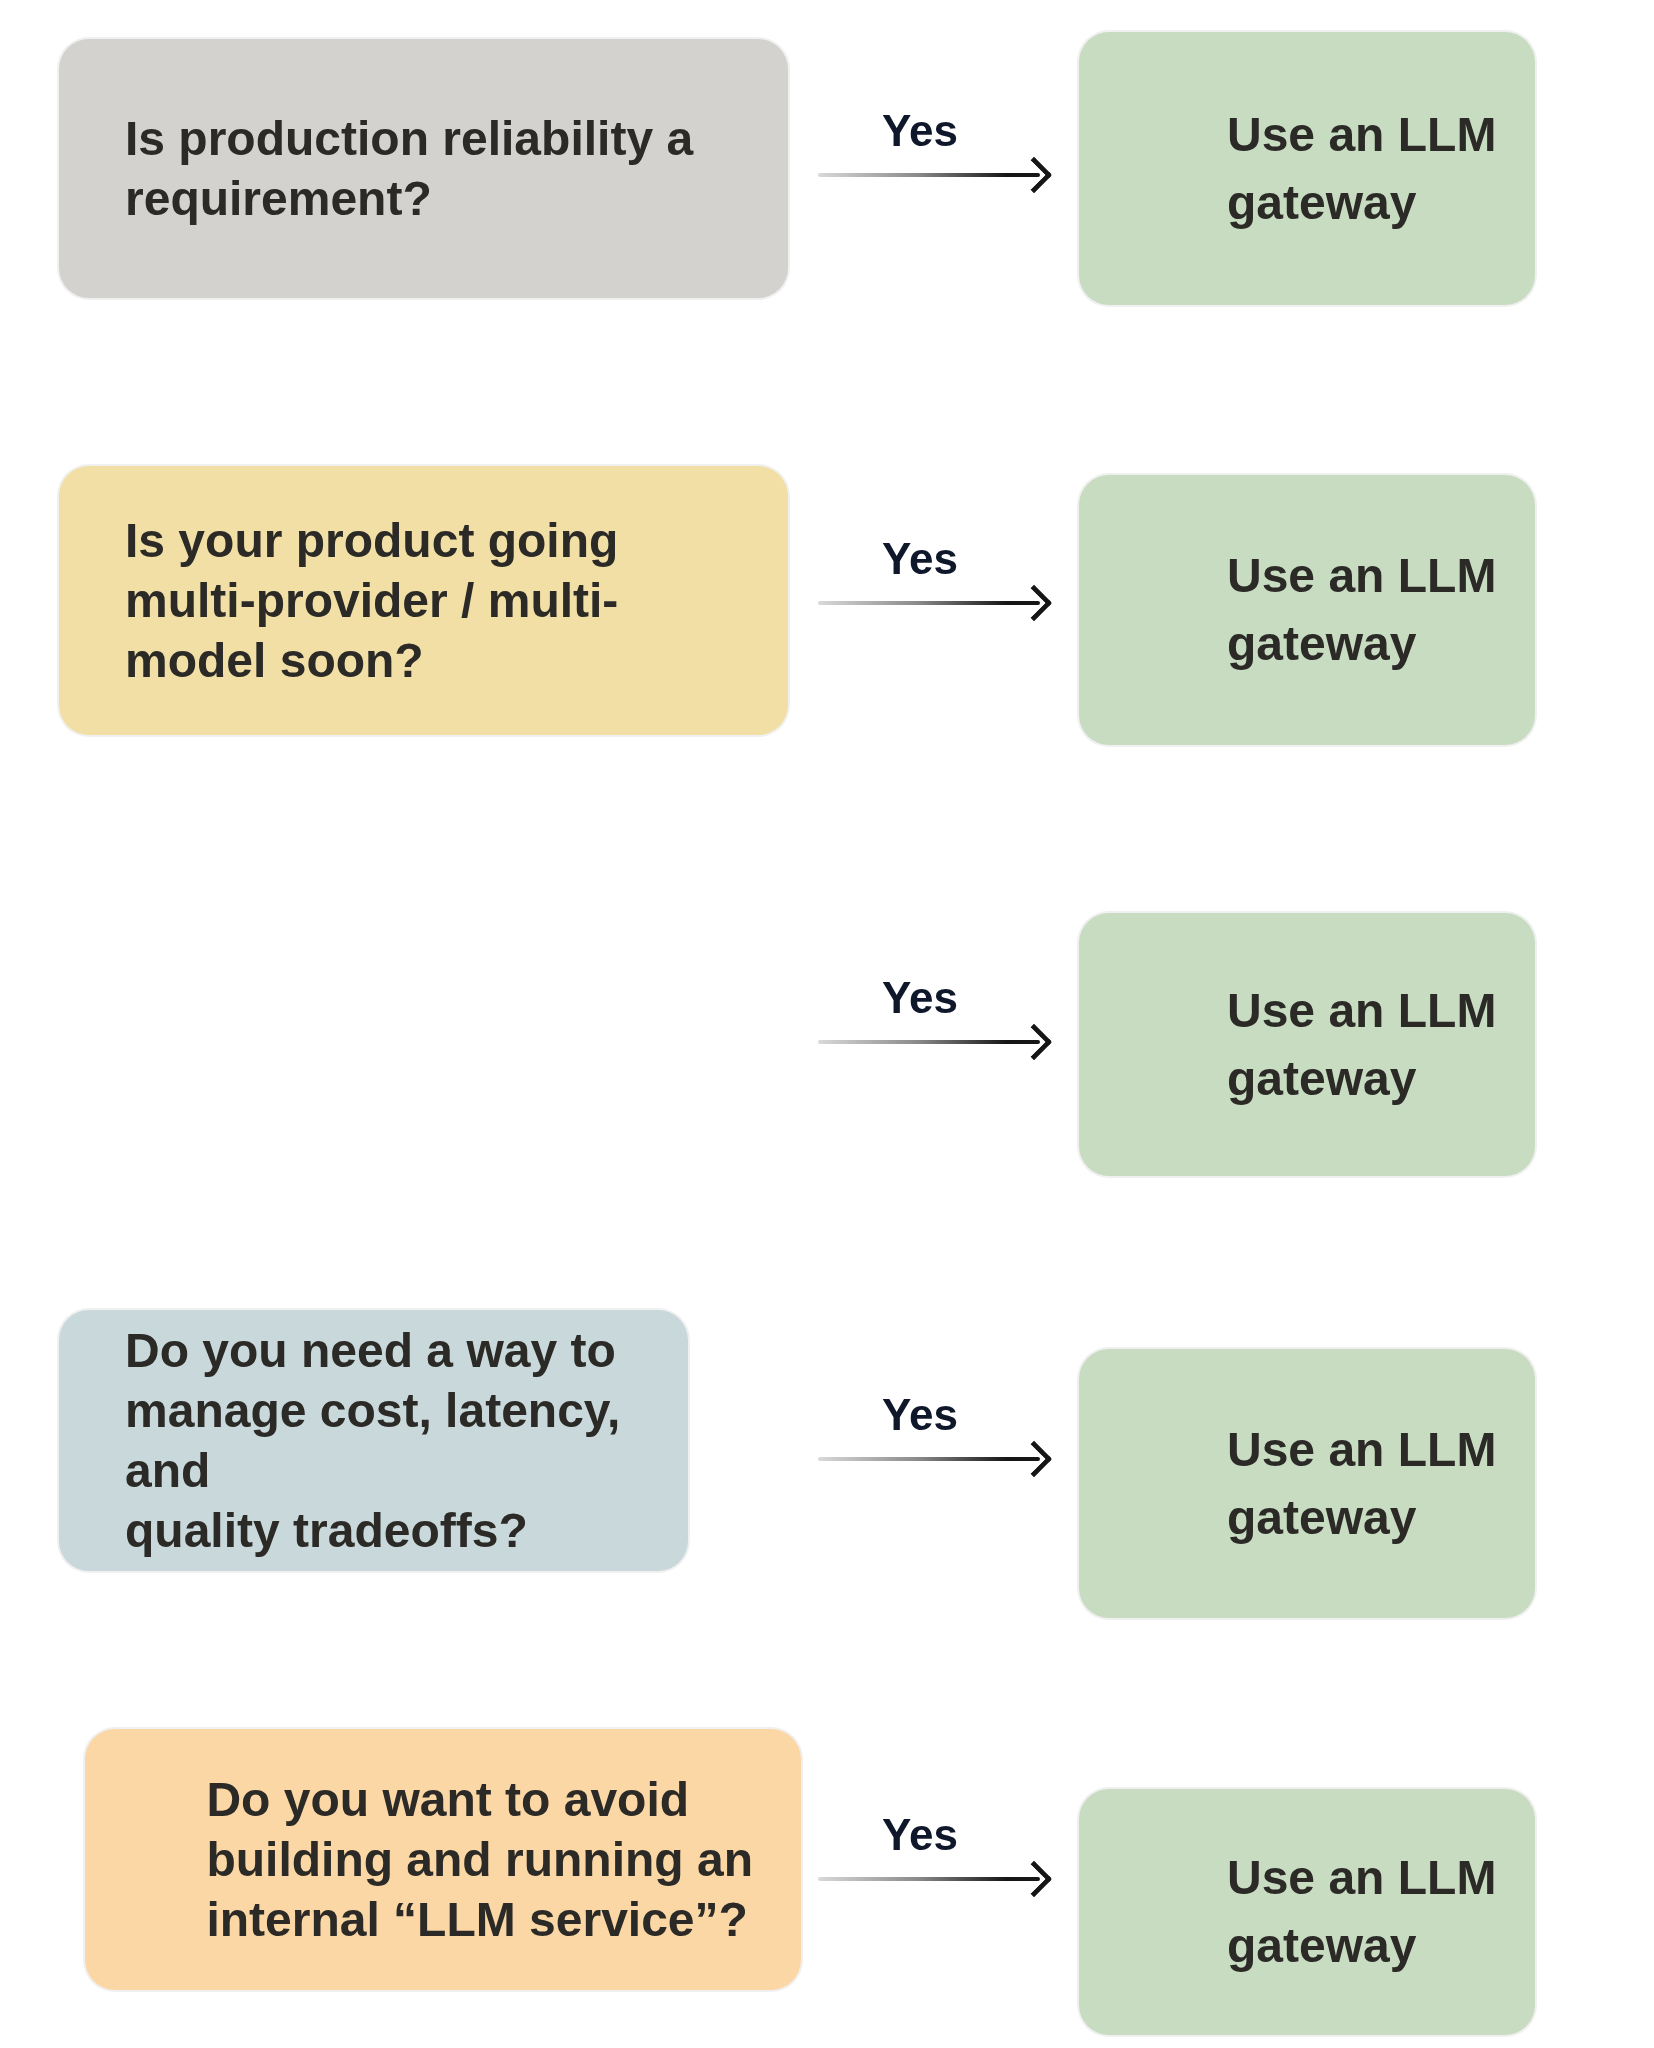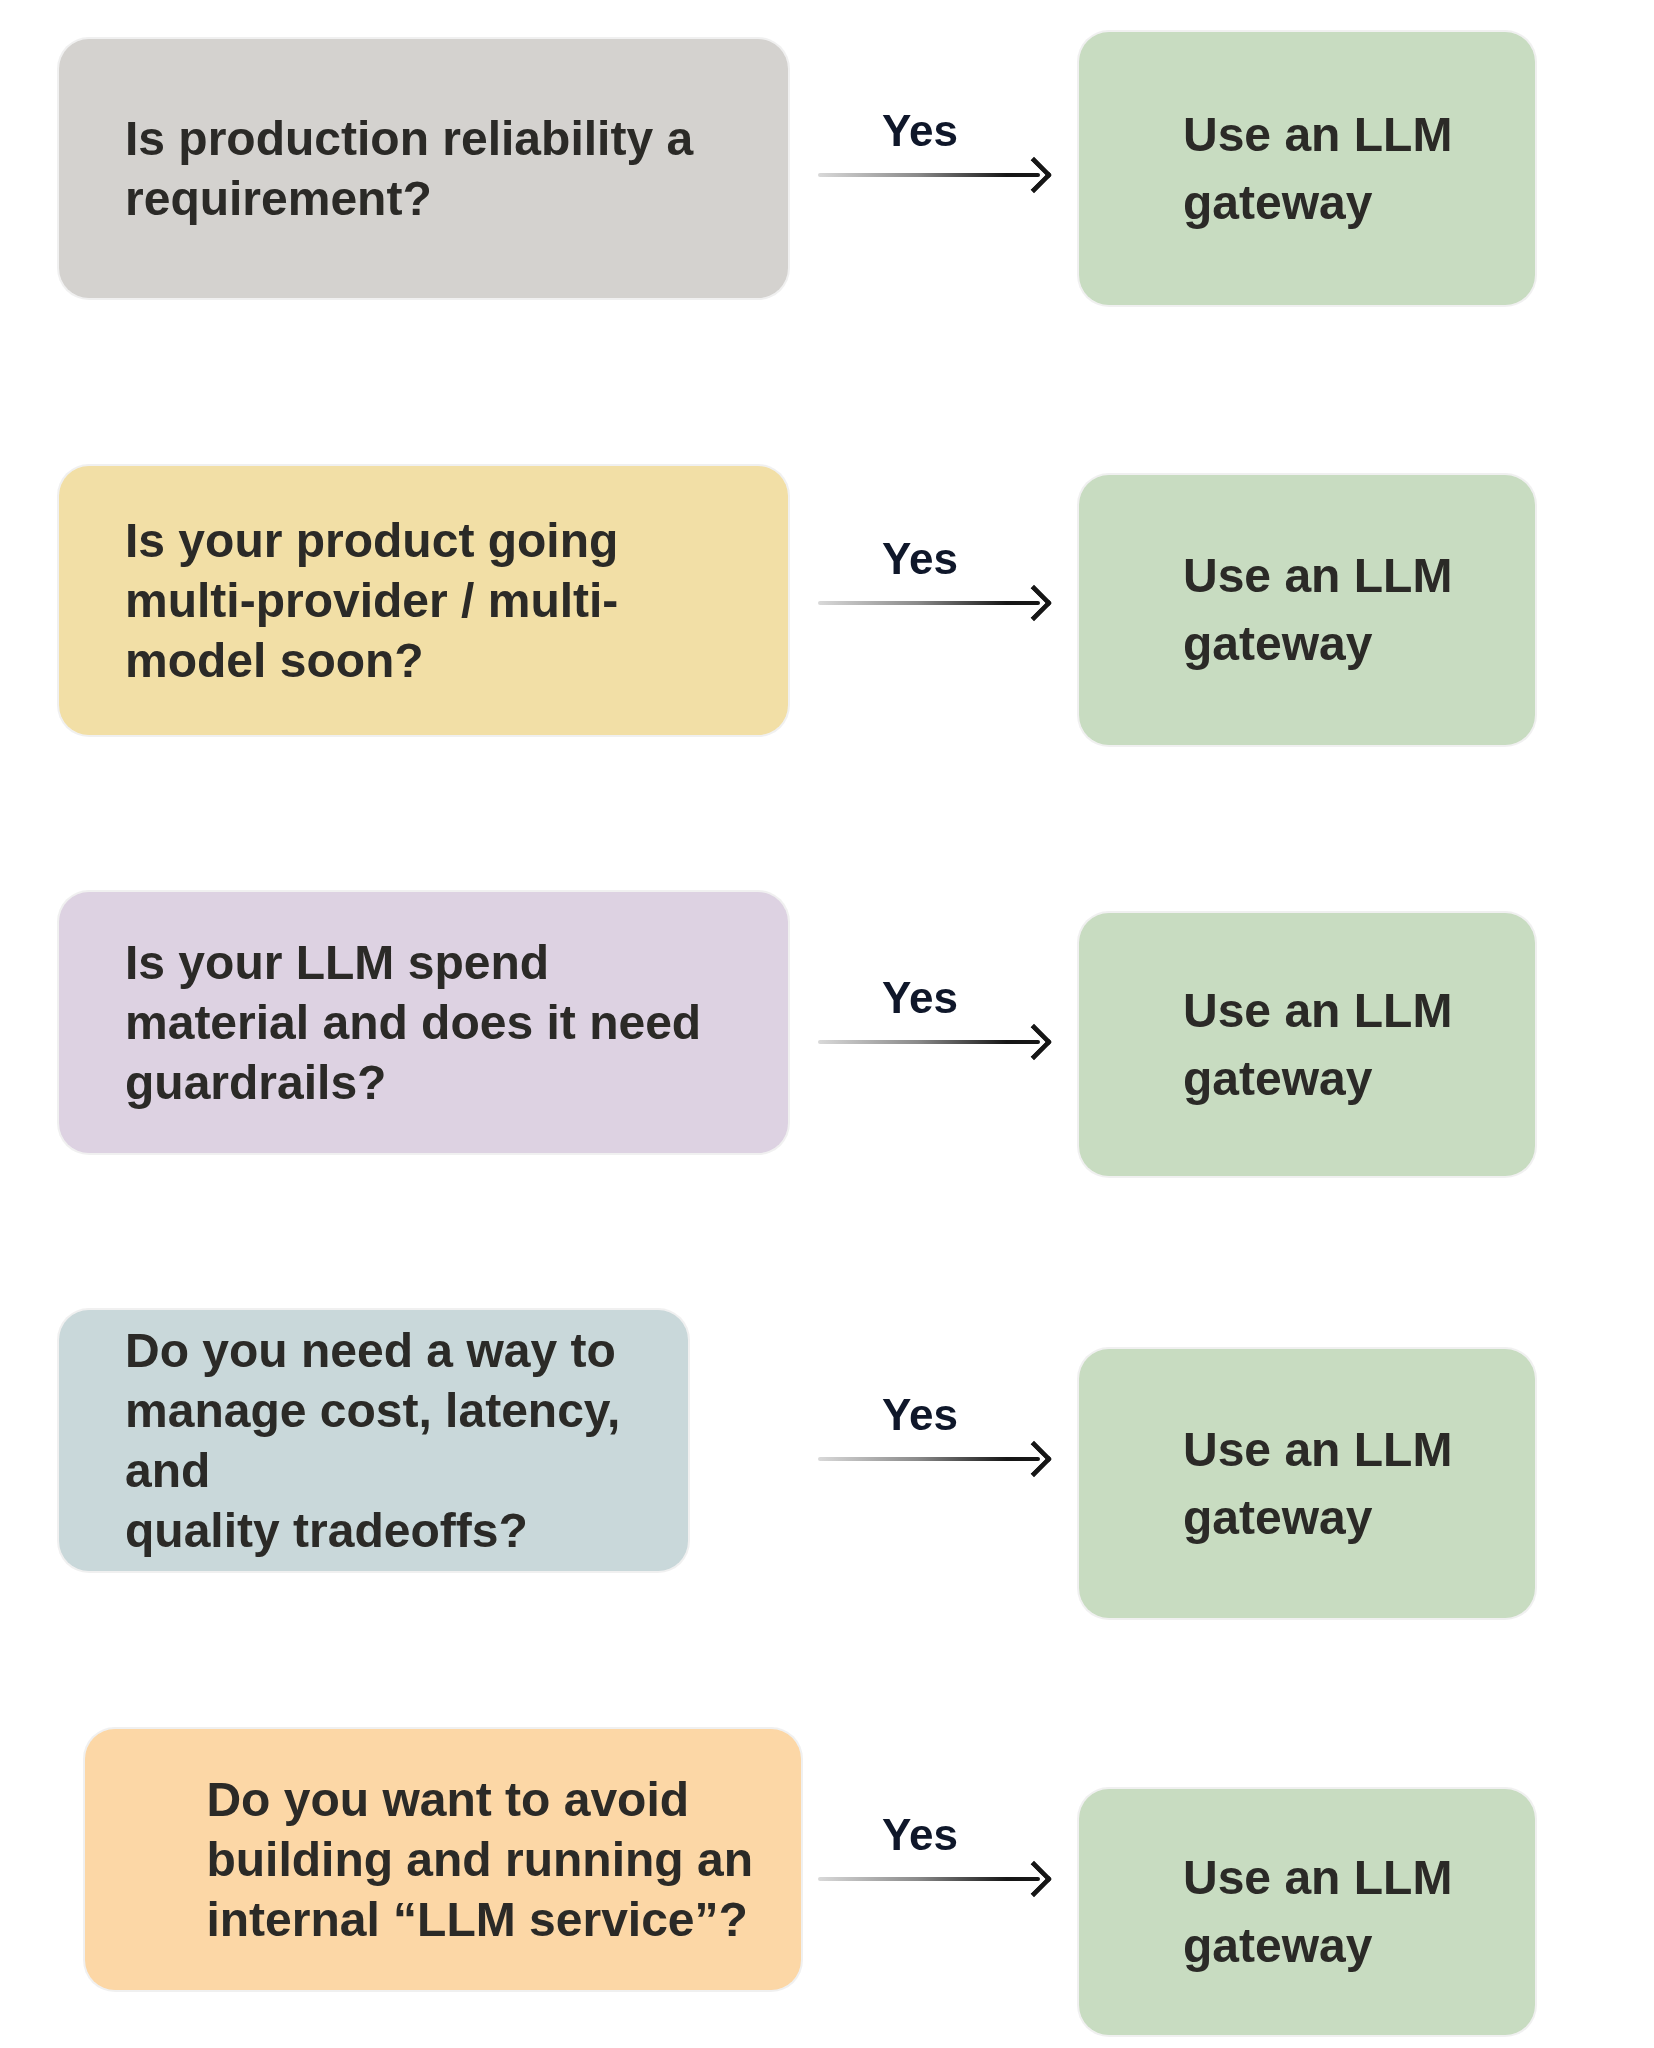--- a/index.html
+++ b/index.html
@@ -33,20 +33,21 @@
     font-size: 48px;
     line-height: 60px;
     padding-left: 66px;
     padding-right: 48px;
   }
   .gtext {
     font-size: 48px;
     line-height: 68px;
     padding-left: 104px;
     padding-right: 30px;
+    margin-left: 44px;
   }
   
   .q1 { left: 57px;  top: 37px;   width: 733px; height: 263px; }
   .q2 { left: 57px;  top: 464px;  width: 733px; height: 273px; }
   .q3 { left: 57px;  top: 890px;  width: 733px; height: 265px; }
   .q4 { left: 57px;  top: 1308px; width: 633px; height: 265px; }
   .q5 { left: 83px;  top: 1727px; width: 720px; height: 265px; }
   
   .g1 { left: 1077px; top: 30px;   width: 460px; height: 277px; }
   .g2 { left: 1077px; top: 473px;  width: 460px; height: 274px; }
@@ -112,25 +113,20 @@
 model soon?</div>
   </div>
   <div class="yes-label yl2">Yes</div>
   <div class="arrow-line al2"></div>
   <div class="arrow-head ah2"></div>
   <div class="box g2" style="background-color: rgb(200, 220, 193);">
     <div class="gtext">Use an LLM
 gateway</div>
   </div>
 
-  <div class="box q3" style="background-color: rgb(221, 210, 226);">
-    <div class="qtext">Is your LLM spend
-material and does it need
-guardrails?</div>
-  </div>
   <div class="yes-label yl3">Yes</div>
   <div class="arrow-line al3"></div>
   <div class="arrow-head ah3"></div>
   <div class="box g3" style="background-color: rgb(200, 220, 193);">
     <div class="gtext">Use an LLM
 gateway</div>
   </div>
 
   <div class="box q4" style="background-color: rgb(201, 216, 218);">
     <div class="qtext">Do you need a way to

